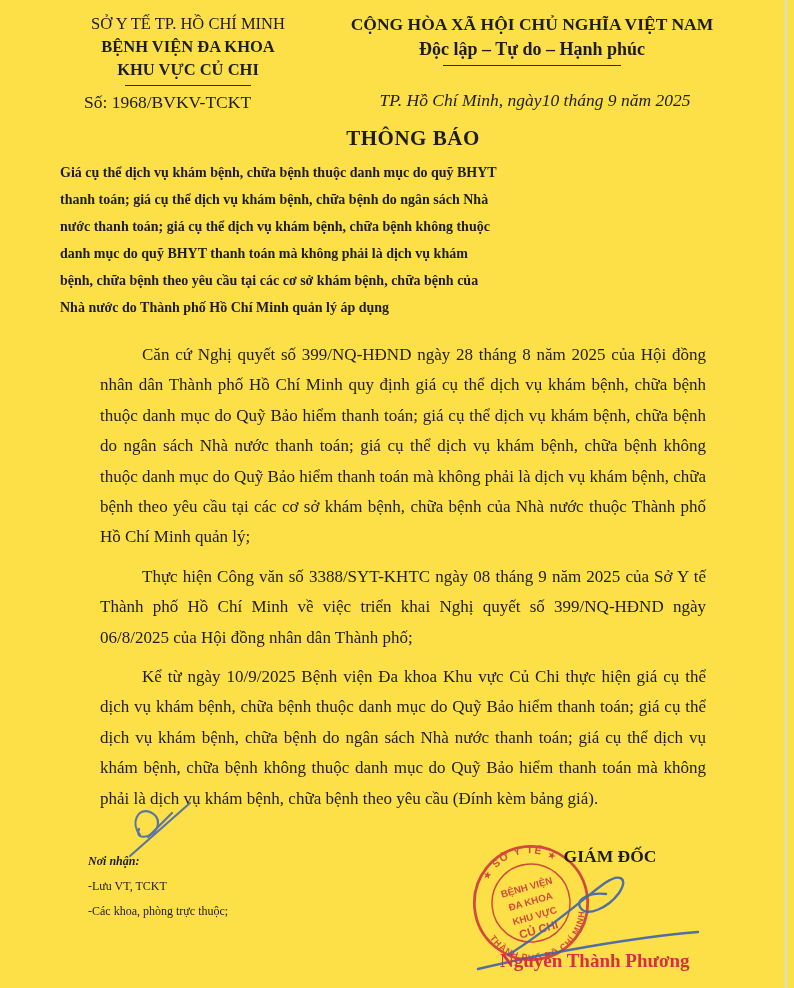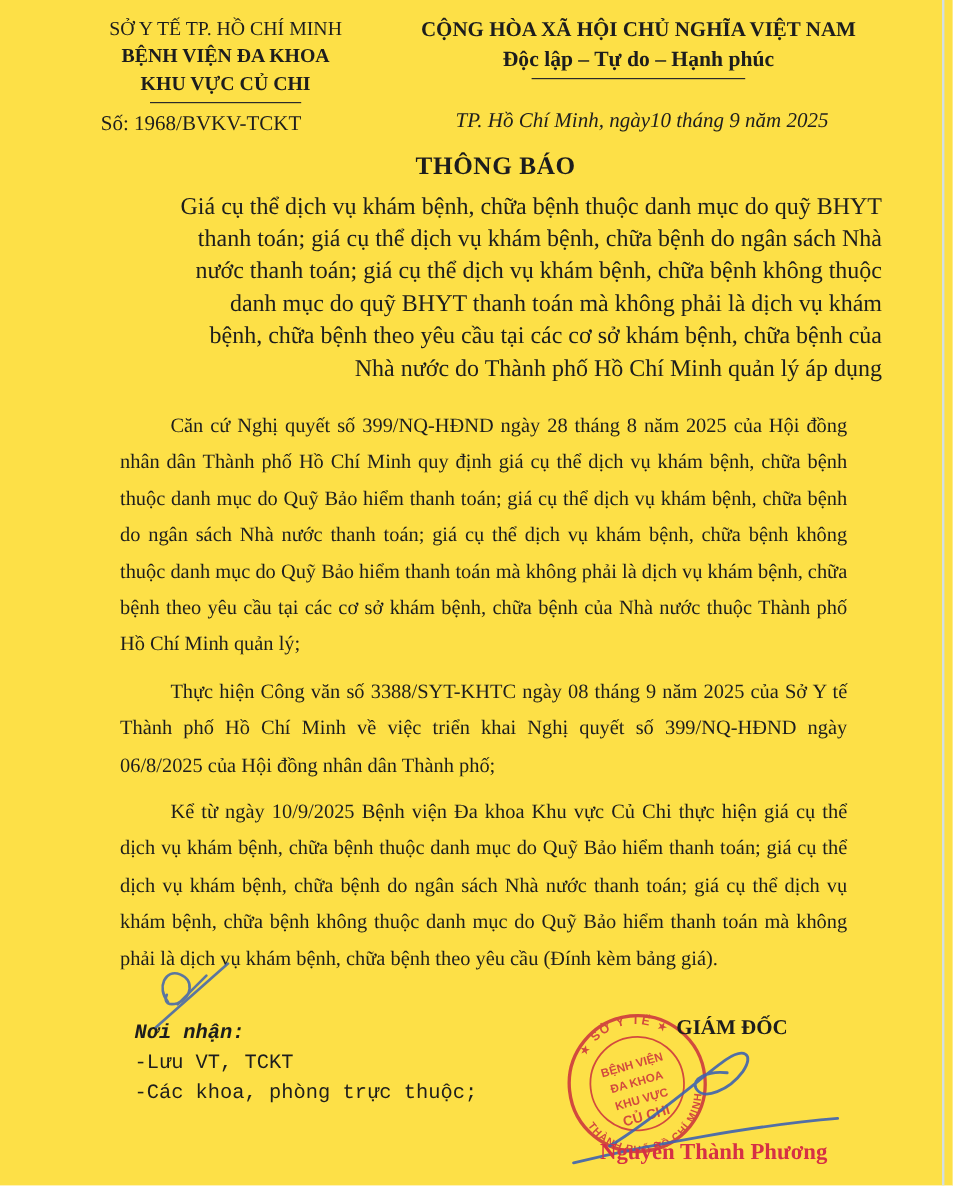--- a/index.html
+++ b/index.html
@@ -37,31 +37,31 @@
     position:absolute;top:90px;left:360px;width:350px;
     text-align:center;font-style:italic;font-size:17.5px;
   }
   
   .title{
     position:absolute;top:126px;left:16px;width:794px;
     text-align:center;font-weight:bold;font-size:21px;letter-spacing:.5px;
   }
   .subtitle{
     position:absolute;top:159px;left:60px;width:675px;
-    text-align:right;font-weight:normal;font-size:20px;line-height:27px;
+    text-align:left;font-weight:bold;font-size:14px;line-height:27px;
   }
   
   .body-text{
     position:absolute;top:340px;left:100px;width:606px;
     font-size:17px;line-height:30.4px;text-align:justify;
   }
   .body-text p{margin:0 0 9px;text-indent:42px;}
   
   .recipients{
-    position:absolute;top:849px;left:112px;font-size:17px;line-height:25px;font-family:Liberation Mono, monospace;
+    position:absolute;top:849px;left:88px;font-size:12px;line-height:25px;
   }
   .recipients .label{font-weight:bold;font-style:italic;}
   .signer-title{
     position:absolute;top:846px;left:515px;width:190px;
     text-align:center;font-weight:bold;font-size:17.5px;z-index:4;
   }
   .signer-name{
     position:absolute;top:950px;left:500px;width:230px;
     text-align:left;font-weight:bold;font-size:19px;color:#d63045;z-index:4;
   }

